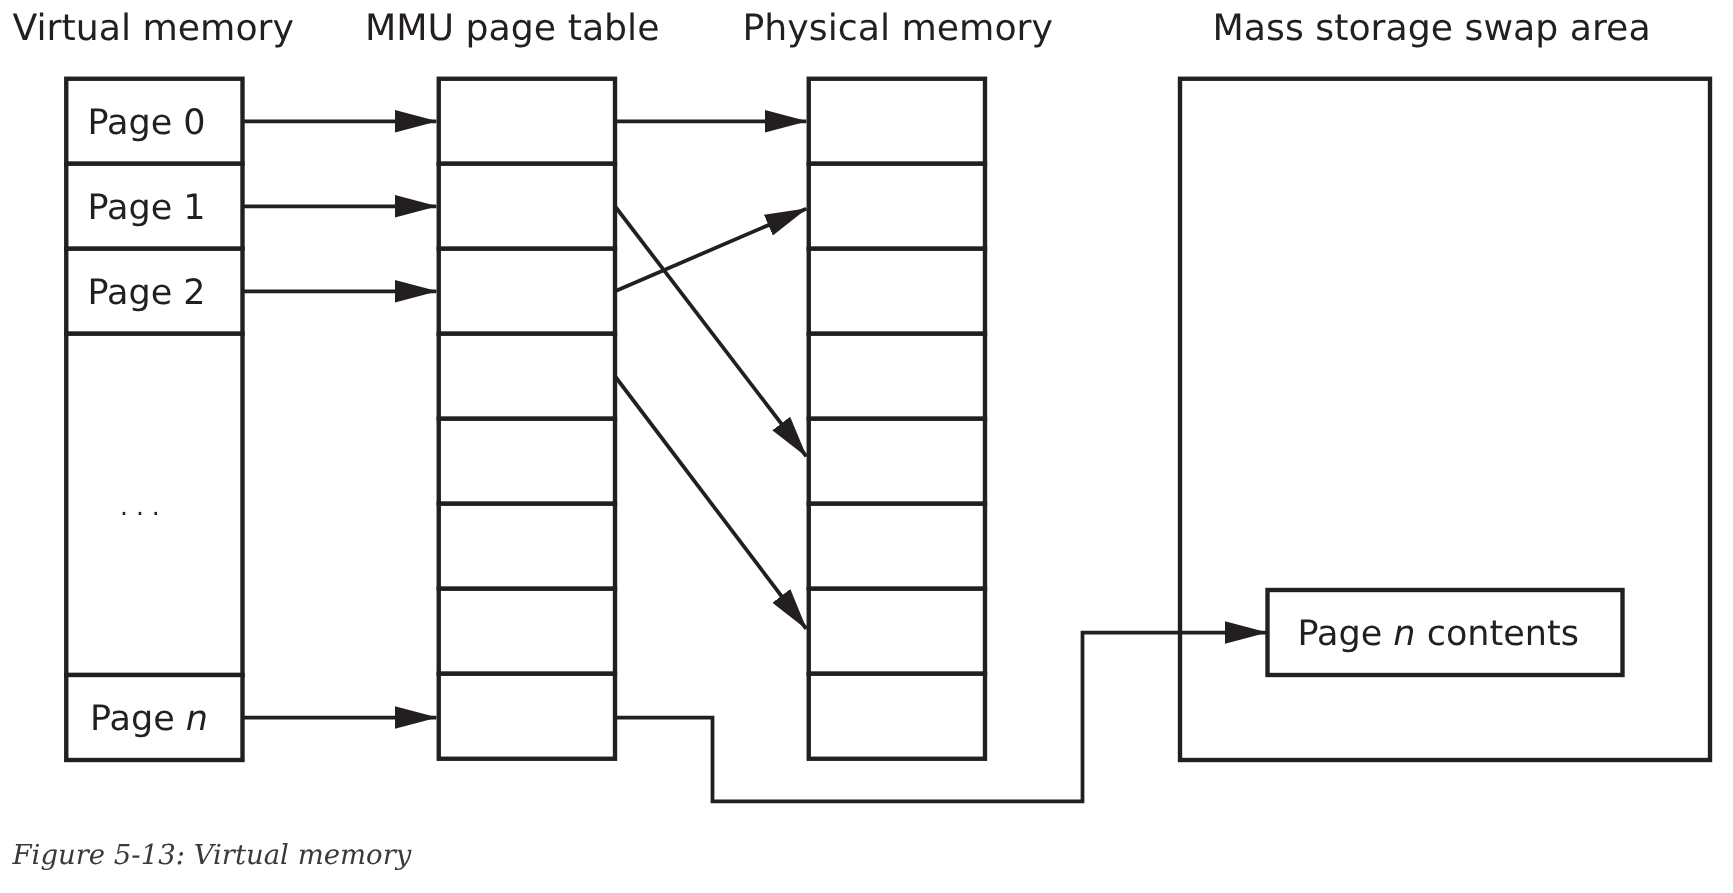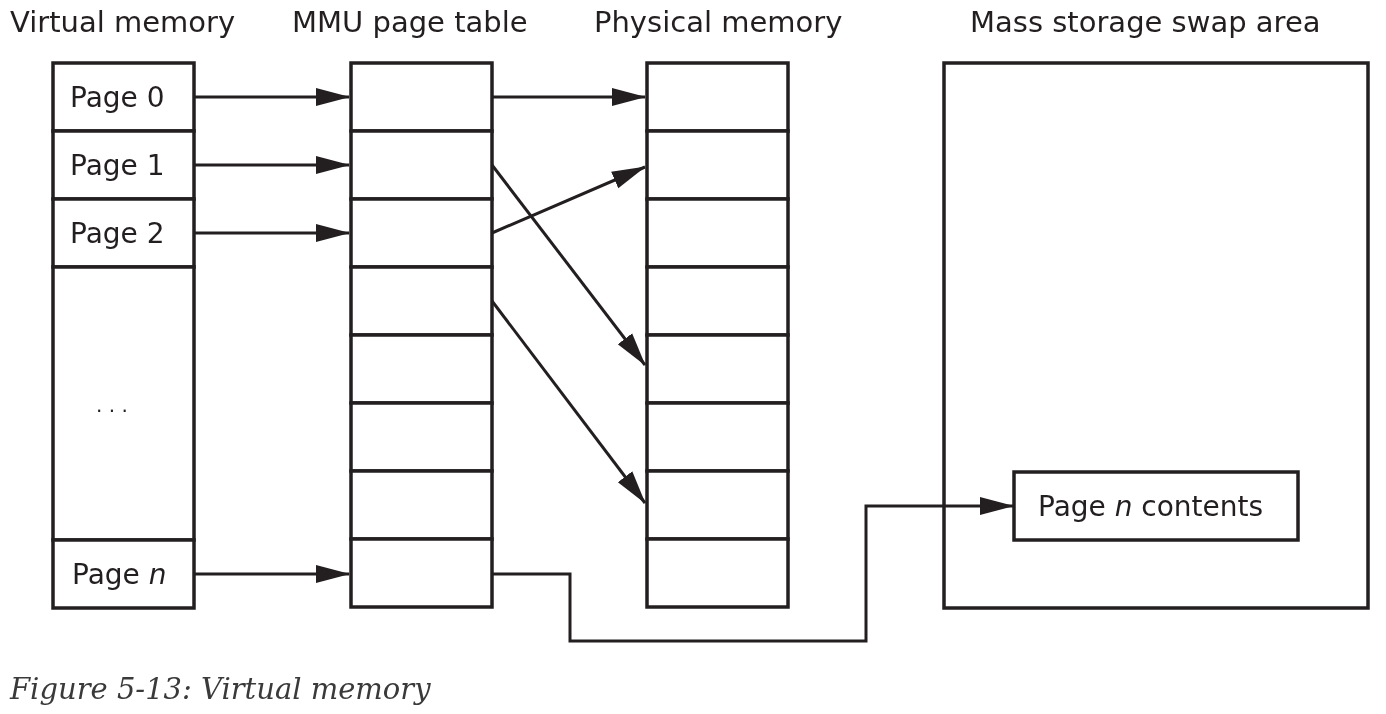--- a/index.html
+++ b/index.html
@@ -2,21 +2,21 @@
 <html><head>
 <meta charset="utf-8">
 <style>
   html,body{margin:0;padding:0;background:#ffffff;}
   body{width:1386px;height:714px;position:relative;overflow:hidden;}
   #diagram{position:absolute;left:0;top:0;}
   .lbl{font-family:"DejaVu Sans",sans-serif;font-size:29px;fill:#231f20;}
   .cell-text{font-family:"DejaVu Sans",sans-serif;font-size:28px;fill:#231f20;}
   .box{fill:#ffffff;stroke:#231f20;stroke-width:3.5;}
   .ln{stroke:#231f20;stroke-width:3;fill:none;}
-  .caption{position:absolute;left:10px;top:672px;font-family:"DejaVu Serif",serif;font-style:italic;font-size:29px;color:#3a3a3a;}
+  .caption{position:absolute;left:10px;top:672px;font-family:"DejaVu Serif",serif;font-style:italic;font-size:22px;color:#3a3a3a;}
 </style>
 </head>
 <body>
 
 <svg id="diagram" width="1386" height="714" viewBox="0 0 1386 714">
   <defs>
     <marker id="ah" markerWidth="12" markerHeight="10" refX="11" refY="5" orient="auto" markerUnits="userSpaceOnUse" viewBox="0 0 12 10">
       <path d="M0,0 L12,5 L0,10 L3,5 Z" fill="#231f20"></path>
     </marker>
     <marker id="ahl" markerWidth="34" markerHeight="20" refX="33" refY="10" orient="auto" markerUnits="userSpaceOnUse" viewBox="0 0 34 20">

